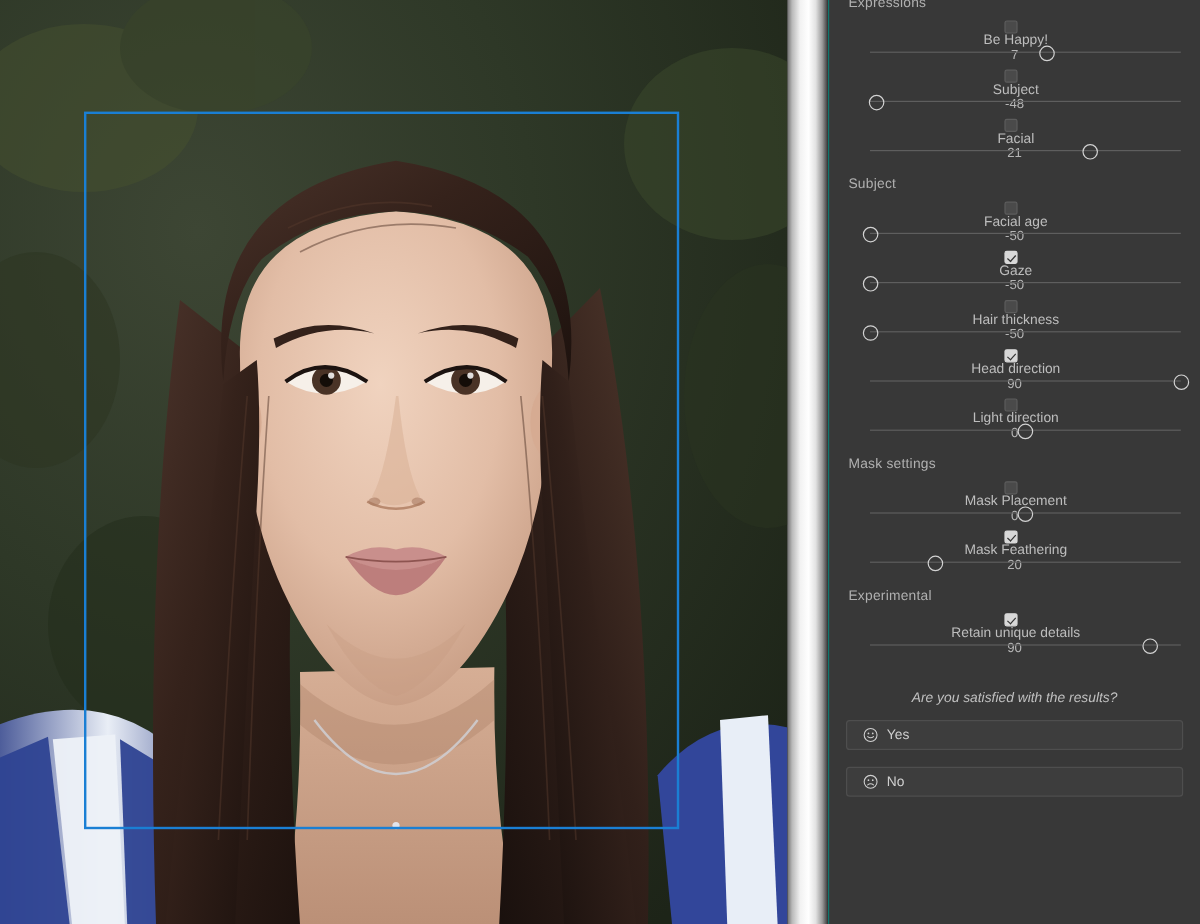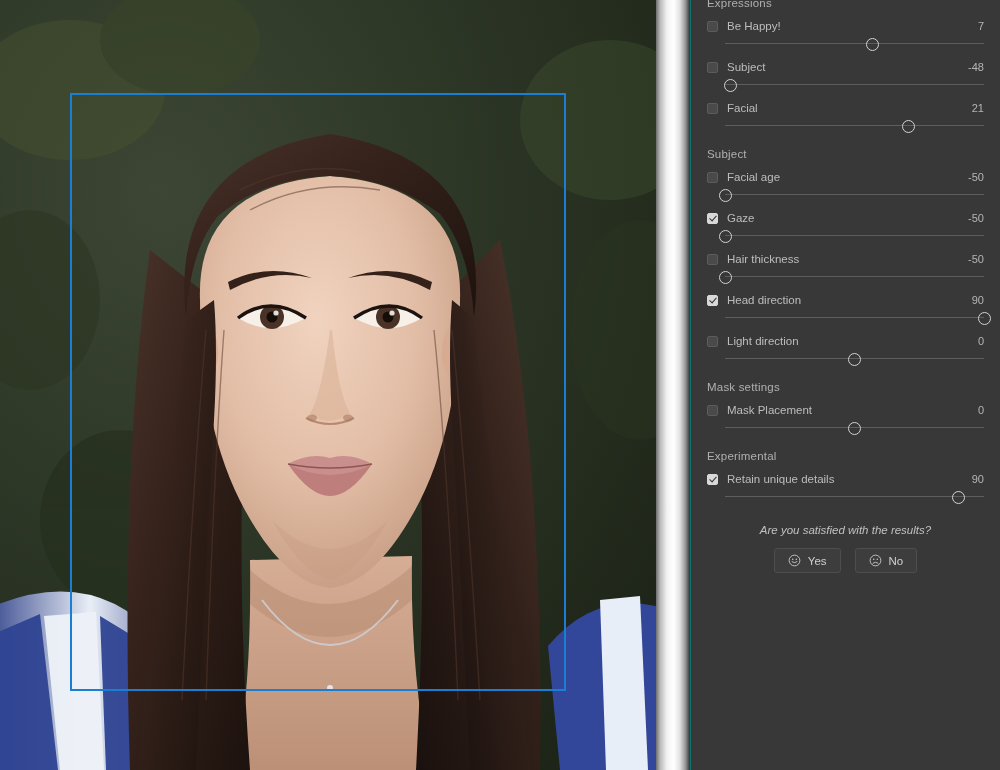--- a/index.html
+++ b/index.html
@@ -89,20 +89,21 @@
 
   .ctrl {
     padding-top: 6px;
   }
 
   .ctrl-head {
     display: flex;
     align-items: center;
     height: 18px;
     padding-left: 2px;
+    flex-direction: column;
   }
 
   .checkbox {
     width: 11px;
     height: 11px;
     border-radius: 2px;
     flex: 0 0 auto;
     margin-right: 9px;
     position: relative;
     background: #4a4a4a;
@@ -160,33 +161,34 @@
     width: 13px;
     height: 13px;
     margin-left: -6.5px;
     border-radius: 50%;
     border: 1.6px solid #d2d2d2;
     background: transparent;
   }
 
   
   .feedback {
-    margin-top: 19px;
+    margin-top: 30px;
     text-align: center;
   }
   .feedback-question {
     font-size: 11.5px;
     font-style: italic;
     color: #c0c0c0;
     margin-bottom: 12px;
   }
   .feedback-buttons {
     display: flex;
-    justify-content: center;
+    justify-content: space-between;
     gap: 14px;
+    flex-direction: column;
   }
   .fb-btn {
     display: flex;
     align-items: center;
     gap: 7px;
     padding: 5px 13px;
     border: 1px solid #4e4e4e;
     border-radius: 3px;
     background: #3d3d3d;
     color: #cfcfcf;
@@ -418,20 +420,31 @@
           <div class="ctrl-head">
             <div class="checkbox"></div>
             <div class="ctrl-label">Mask Placement</div>
             <div class="ctrl-value">0</div>
           </div>
           <div class="slider">
             <div class="track"></div>
             <div class="knob" style="left: 50%;"></div>
           </div>
         </div>
+        <div class="ctrl">
+          <div class="ctrl-head">
+            <div class="checkbox checked"></div>
+            <div class="ctrl-label">Mask Feathering</div>
+            <div class="ctrl-value">20</div>
+          </div>
+          <div class="slider">
+            <div class="track"></div>
+            <div class="knob" style="left: 21%;"></div>
+          </div>
+        </div>
         <div class="group-title">Experimental</div>
         <div class="ctrl">
           <div class="ctrl-head">
             <div class="checkbox checked"></div>
             <div class="ctrl-label">Retain unique details</div>
             <div class="ctrl-value">90</div>
           </div>
           <div class="slider">
             <div class="track"></div>
             <div class="knob" style="left: 90%;"></div>

